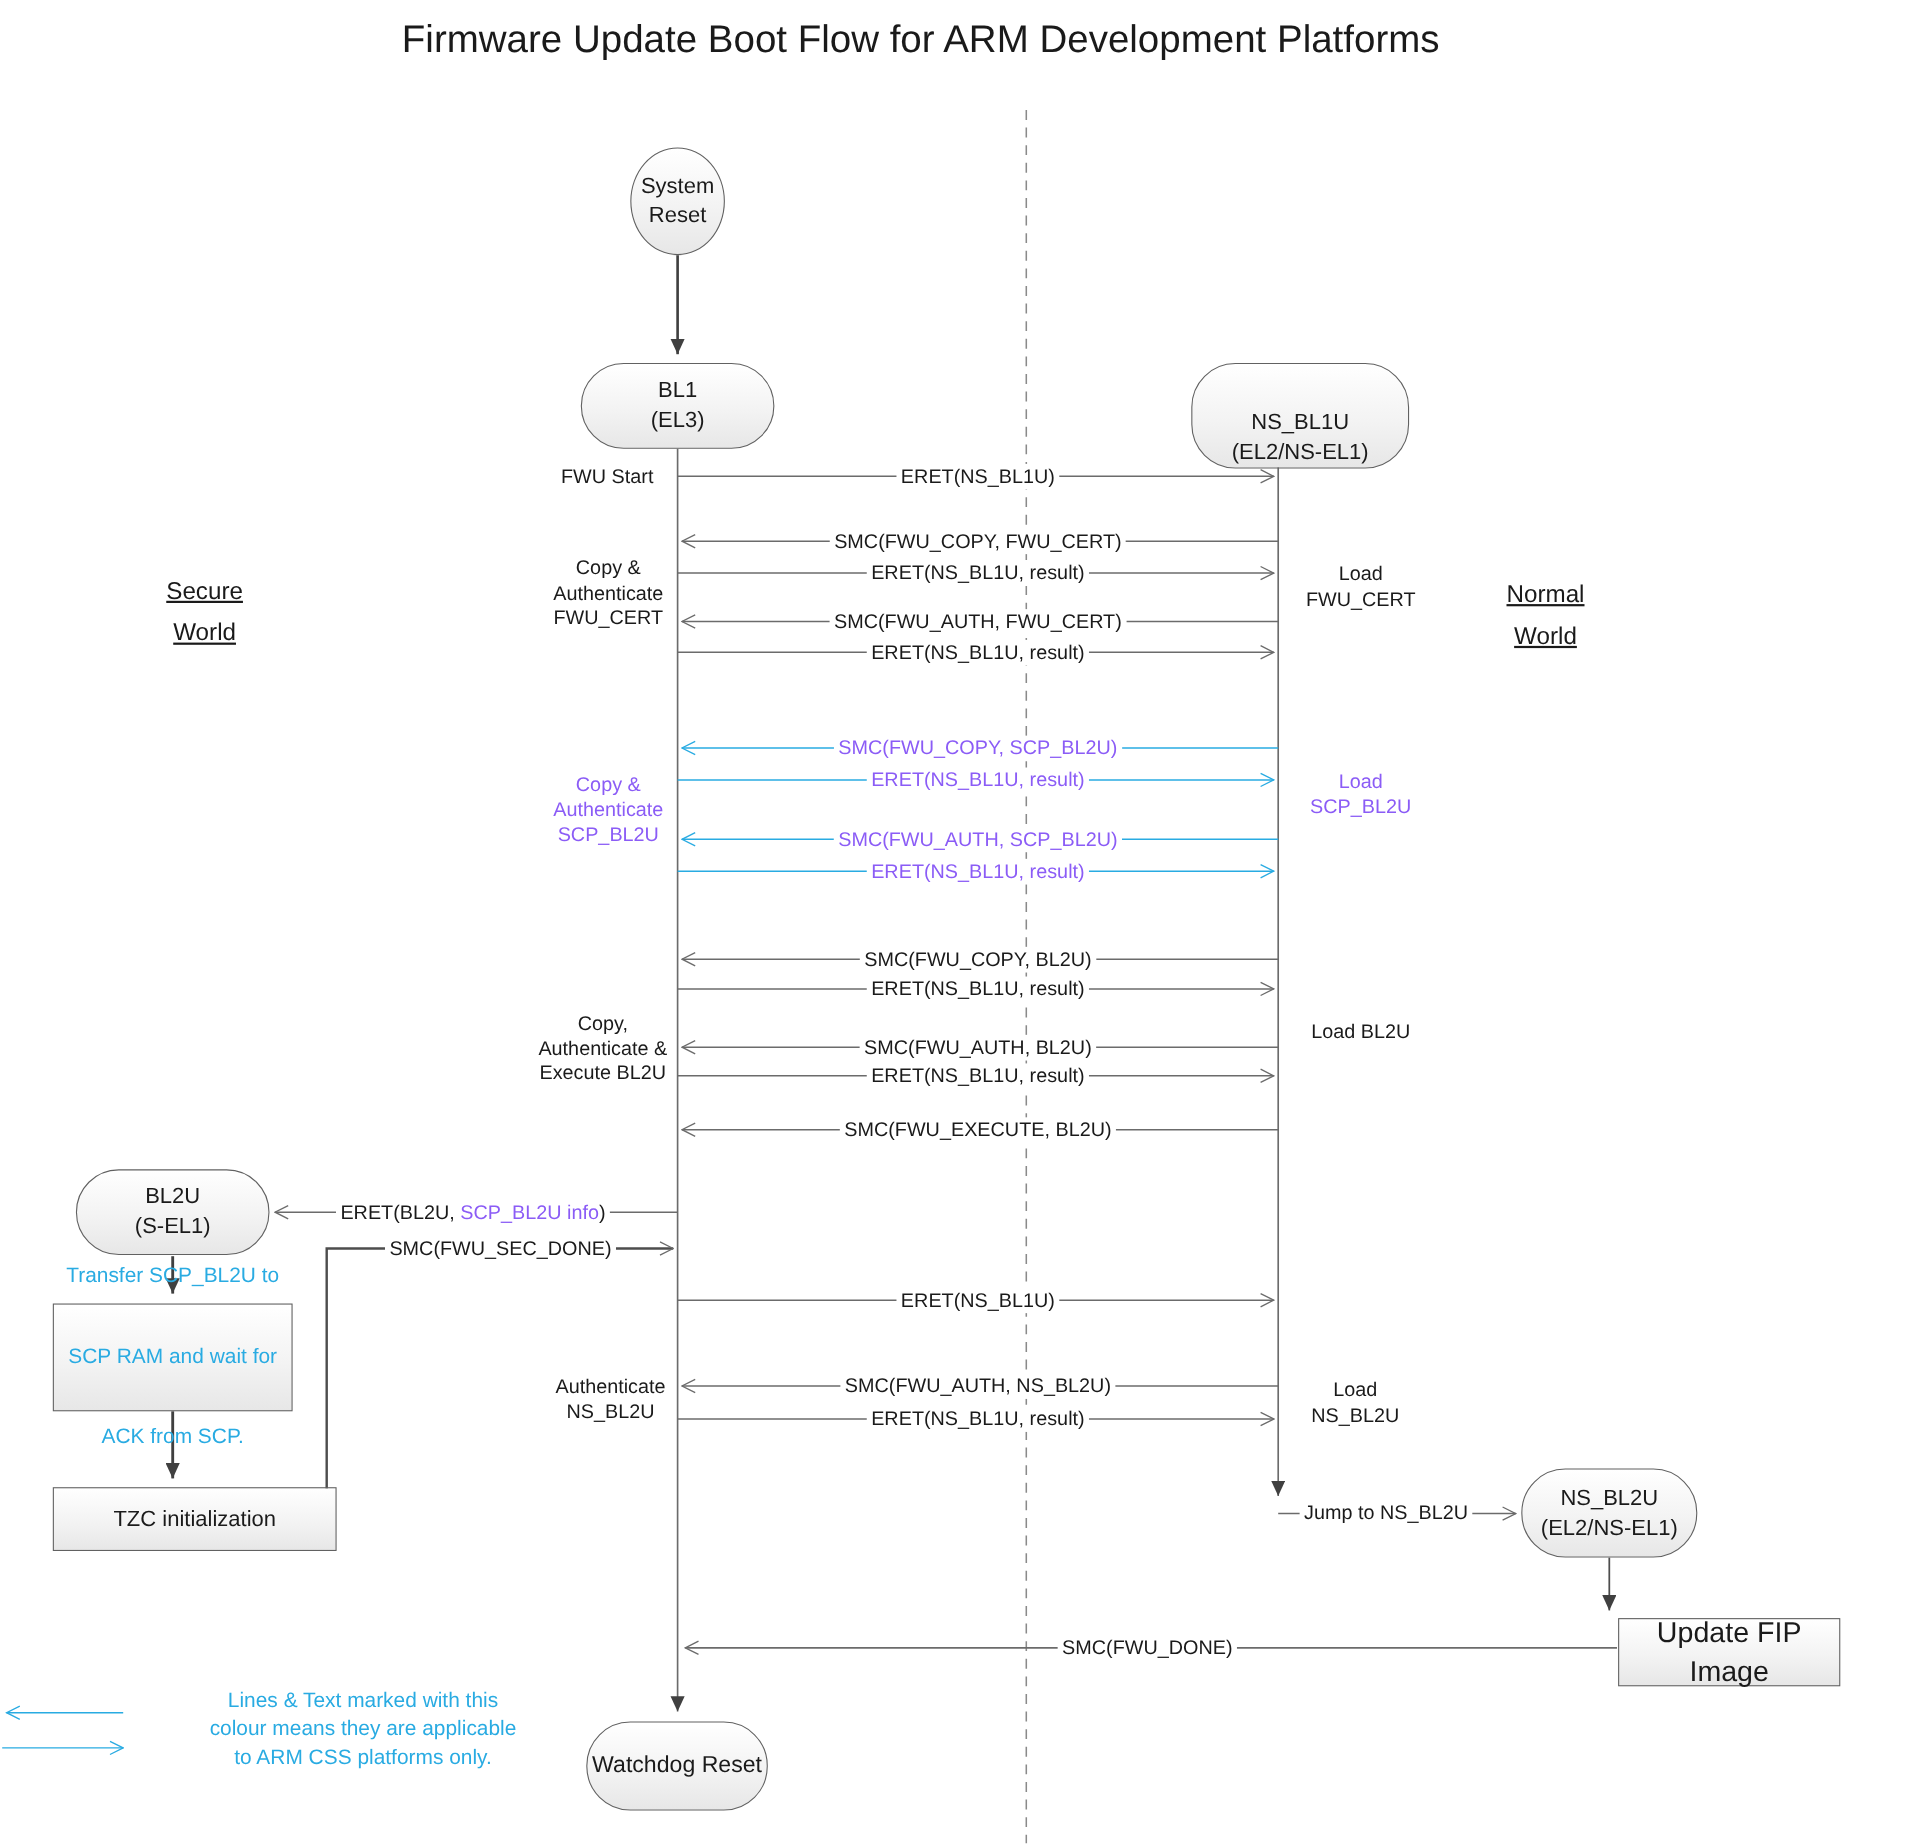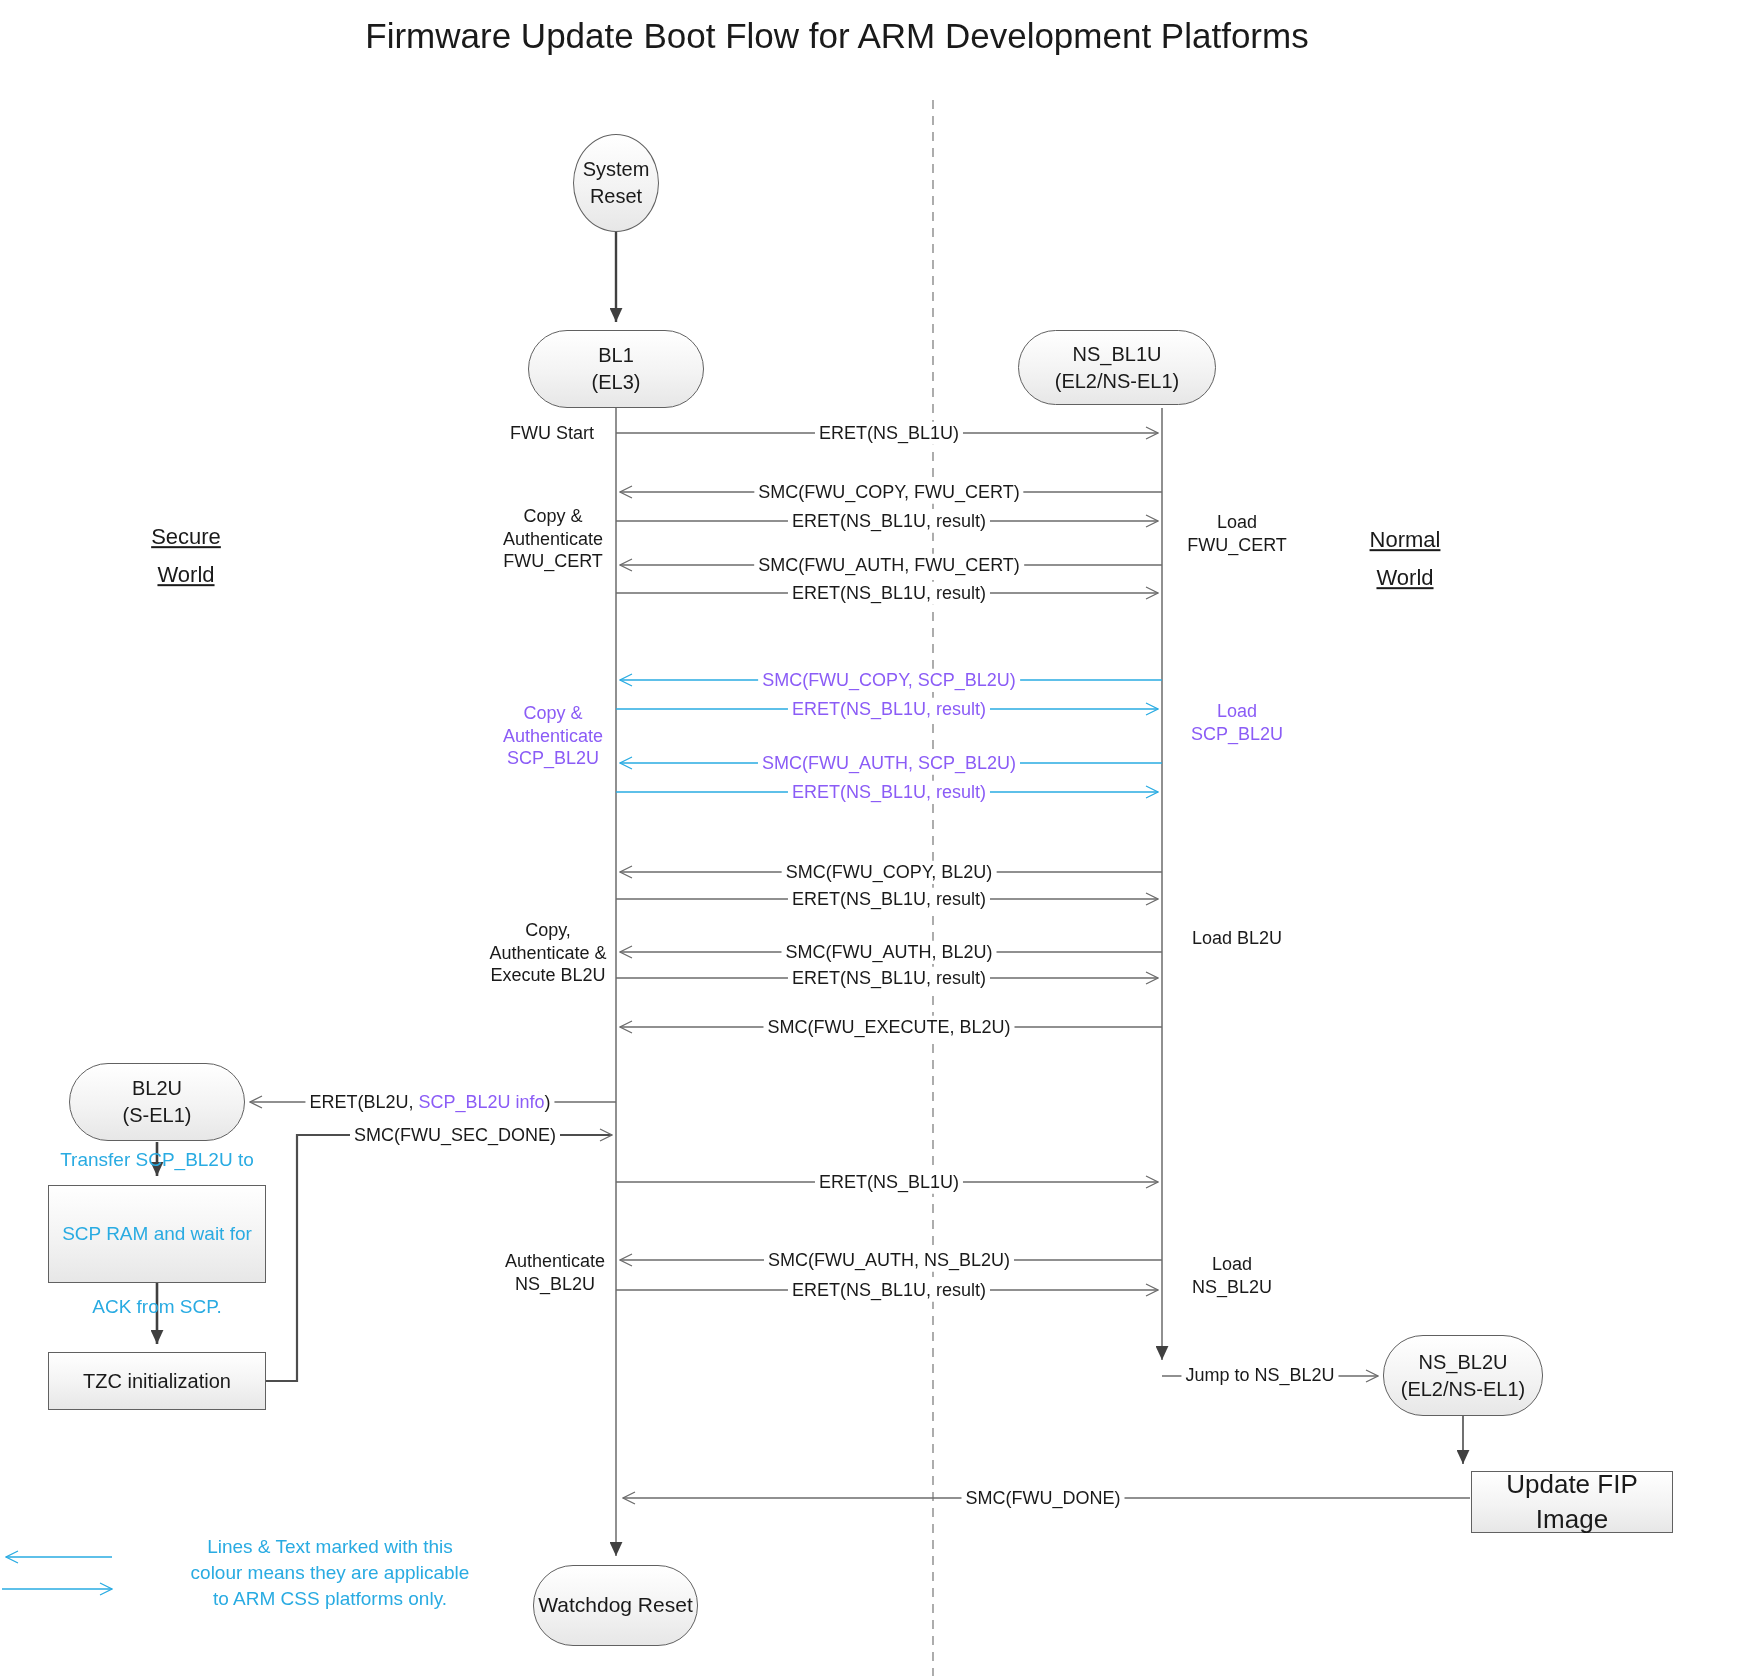--- a/index.html
+++ b/index.html
@@ -136,37 +136,37 @@
 <div class="node ellipse" style="left:573px;top:134px;width:86px;height:98px;font-size:20px;">
   <span>System</span>
   <span>Reset</span>
 </div>
 
 <div class="node pill" style="left:528px;top:330px;width:176px;height:78px;">
   <span>BL1</span>
   <span>(EL3)</span>
 </div>
 
-<div class="node pill" style="left:1018px;top:330px;width:198px;height:75px;">
+<div class="node pill" style="left:1083px;top:330px;width:198px;height:96px;justify-content:flex-end;">
   <span>NS_BL1U</span>
   <span>(EL2/NS-EL1)</span>
 </div>
 
 <div class="node pill" style="left:69px;top:1063px;width:176px;height:78px;">
   <span>BL2U</span>
   <span>(S-EL1)</span>
 </div>
 
 <div class="node" style="left:48px;top:1185px;width:218px;height:98px;font-size:19px;color:#29ABE2;line-height:1.4;gap:47px;">
   <span>Transfer SCP_BL2U to</span>
   <span>SCP RAM and wait for</span>
   <span>ACK from SCP.</span>
 </div>
 
-<div class="node" style="left:48px;top:1352px;width:218px;height:58px;">
+<div class="node" style="left:48px;top:1352px;width:258px;height:58px;">
   <span>TZC initialization</span>
 </div>
 
 <div class="node pill" style="left:1383px;top:1335px;width:160px;height:81px;">
   <span>NS_BL2U</span>
   <span>(EL2/NS-EL1)</span>
 </div>
 
 <div class="node" style="left:1471px;top:1471px;width:202px;height:62px;font-size:26px;">
   <span>Update FIP Image</span>

